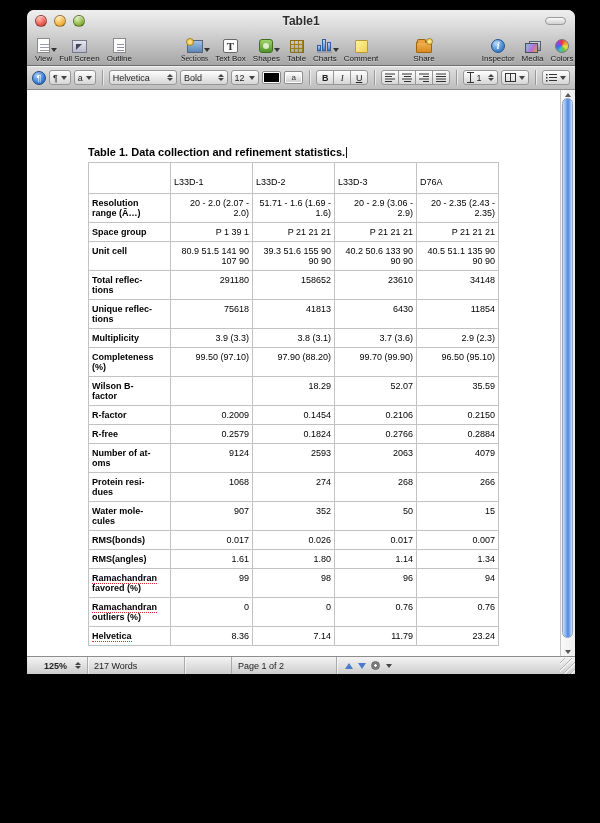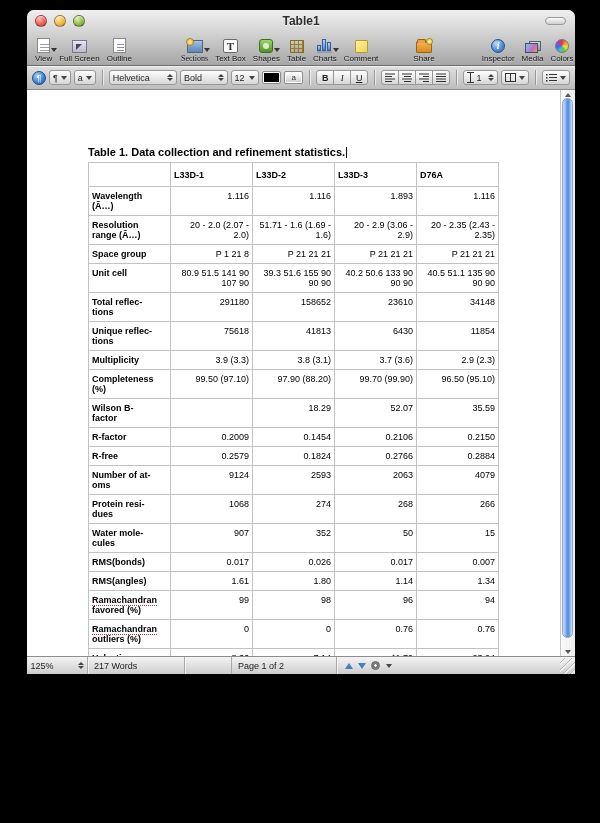--- a/index.html
+++ b/index.html
@@ -139,21 +139,21 @@
   .bi { font-weight:bold; } .ii { font-style:italic; font-family:"Liberation Serif",serif; } .ui { text-decoration:underline; }
 
   
   .content { position:relative; flex:1 1 auto; background:#fff; overflow:hidden; }
   .doc-title { position:absolute; left:61px; top:56px; font-size:11px; font-weight:bold; color:#000; white-space:nowrap; }
   .caret { display:inline-block; width:1px; height:11px; background:#111; margin-left:1px; vertical-align:-2px; }
 
   table.doc { position:absolute; left:61px; top:72px; width:410px; border-collapse:collapse; table-layout:fixed;
               font-size:9px; line-height:10px; color:#000; }
   table.doc th, table.doc td { border:1px solid #c2c2c2; padding:4px 3px; vertical-align:top; overflow:hidden; }
-  table.doc thead th { text-align:left; font-weight:bold; padding-top:7px; padding-bottom:6px; }
+  table.doc thead th { text-align:left; font-weight:normal; padding-top:14px; padding-bottom:6px; }
   table.doc tbody th { text-align:left; font-weight:bold; white-space:pre-line; }
   table.doc td { text-align:right; }
   .squiggle { border-bottom:1px dotted #e02525; }
 
   
   .vscroll { position:absolute; top:0; right:0; width:15px; height:100%;
              background:linear-gradient(to right,#fafafa,#ededed); border-left:1px solid #c6c6c6; box-sizing:border-box; }
   .sc-up, .sc-down { position:absolute; left:0; width:100%; height:9px; display:flex; align-items:center; justify-content:center; }
   .sc-up { top:0; } .sc-down { bottom:0; }
   .sc-up span { width:0; height:0; border-left:3px solid transparent; border-right:3px solid transparent; border-bottom:4px solid #555; }
@@ -161,21 +161,21 @@
   .thumb { position:absolute; left:1px; right:2px; top:8px; bottom:18px; border-radius:6px;
            background:linear-gradient(to right,#cfe0f8,#7fabee 35%,#4e87de 55%,#7fabee 75%,#cfe0f8);
            border:1px solid #8fa3c4; box-sizing:border-box; }
 
   
   .statusbar { height:17px; flex:0 0 17px; background:linear-gradient(#f4f4f4,#cdcdcd);
                border-top:1px solid #8d8d8d; display:flex; align-items:center; font-size:9px; color:#222;
                position:relative; }
   .sseg { display:flex; align-items:center; height:100%; padding:0 6px; border-right:1px solid #aaa;
           box-shadow:1px 0 0 rgba(255,255,255,.6); }
-  .sseg.zoomseg { width:48px; justify-content:center; gap:20px; }
+  .sseg.zoomseg { width:48px; justify-content:flex-end; gap:4px;font-weight:bold; }
   .sseg.wordseg { width:84px; }
   .sseg.pageseg { width:92px; border-left:1px solid #aaa; margin-left:46px; }
   .navs { display:flex; align-items:center; gap:5px; padding:0 8px; }
   .tri-up { width:0; height:0; border-left:4px solid transparent; border-right:4px solid transparent; border-bottom:6px solid #4a7cc9; }
   .tri-down { width:0; height:0; border-left:4px solid transparent; border-right:4px solid transparent; border-top:6px solid #4a7cc9; }
   .gear { width:9px; height:9px; border-radius:50%; background:radial-gradient(#fafafa 25%, #6e6e6e 30%, #9a9a9a);
           border:1px solid #666; box-sizing:border-box; }
   .gear-dd { width:0; height:0; border-left:3px solid transparent; border-right:3px solid transparent; border-top:4px solid #444; margin-left:1px; }
   .grip { position:absolute; right:0; bottom:0; width:15px; height:16px;
           background:repeating-linear-gradient(135deg, transparent 0 3px, #b5b5b5 3px 4px, #f0f0f0 4px 5px); }
@@ -430,38 +430,30 @@
             <tr>
               <th></th>
               <th>L33D-1</th>
               <th>L33D-2</th>
               <th>L33D-3</th>
               <th>D76A</th>
             </tr>
           </thead>
         <tbody>
             <tr>
-              <th>Wavelength
-(Ã…)</th>
-              <td>1.116</td>
-              <td>1.116</td>
-              <td>1.893</td>
-              <td>1.116</td>
-            </tr>
-            <tr>
               <th>Resolution
 range (Ã…)</th>
               <td>20 - 2.0 (2.07 - 2.0)</td>
               <td>51.71 - 1.6 (1.69 - 1.6)</td>
               <td>20 - 2.9 (3.06 - 2.9)</td>
               <td>20 - 2.35 (2.43 - 2.35)</td>
             </tr>
             <tr>
               <th>Space group</th>
-              <td>P 1 21 8</td>
+              <td>P 1 39 1</td>
               <td>P 21 21 21</td>
               <td>P 21 21 21</td>
               <td>P 21 21 21</td>
             </tr>
             <tr>
               <th>Unit cell</th>
               <td>80.9 51.5 141 90 107 90</td>
               <td>39.3 51.6 155 90 90 90</td>
               <td>40.2 50.6 133 90 90 90</td>
               <td>40.5 51.1 135 90 90 90</td>

